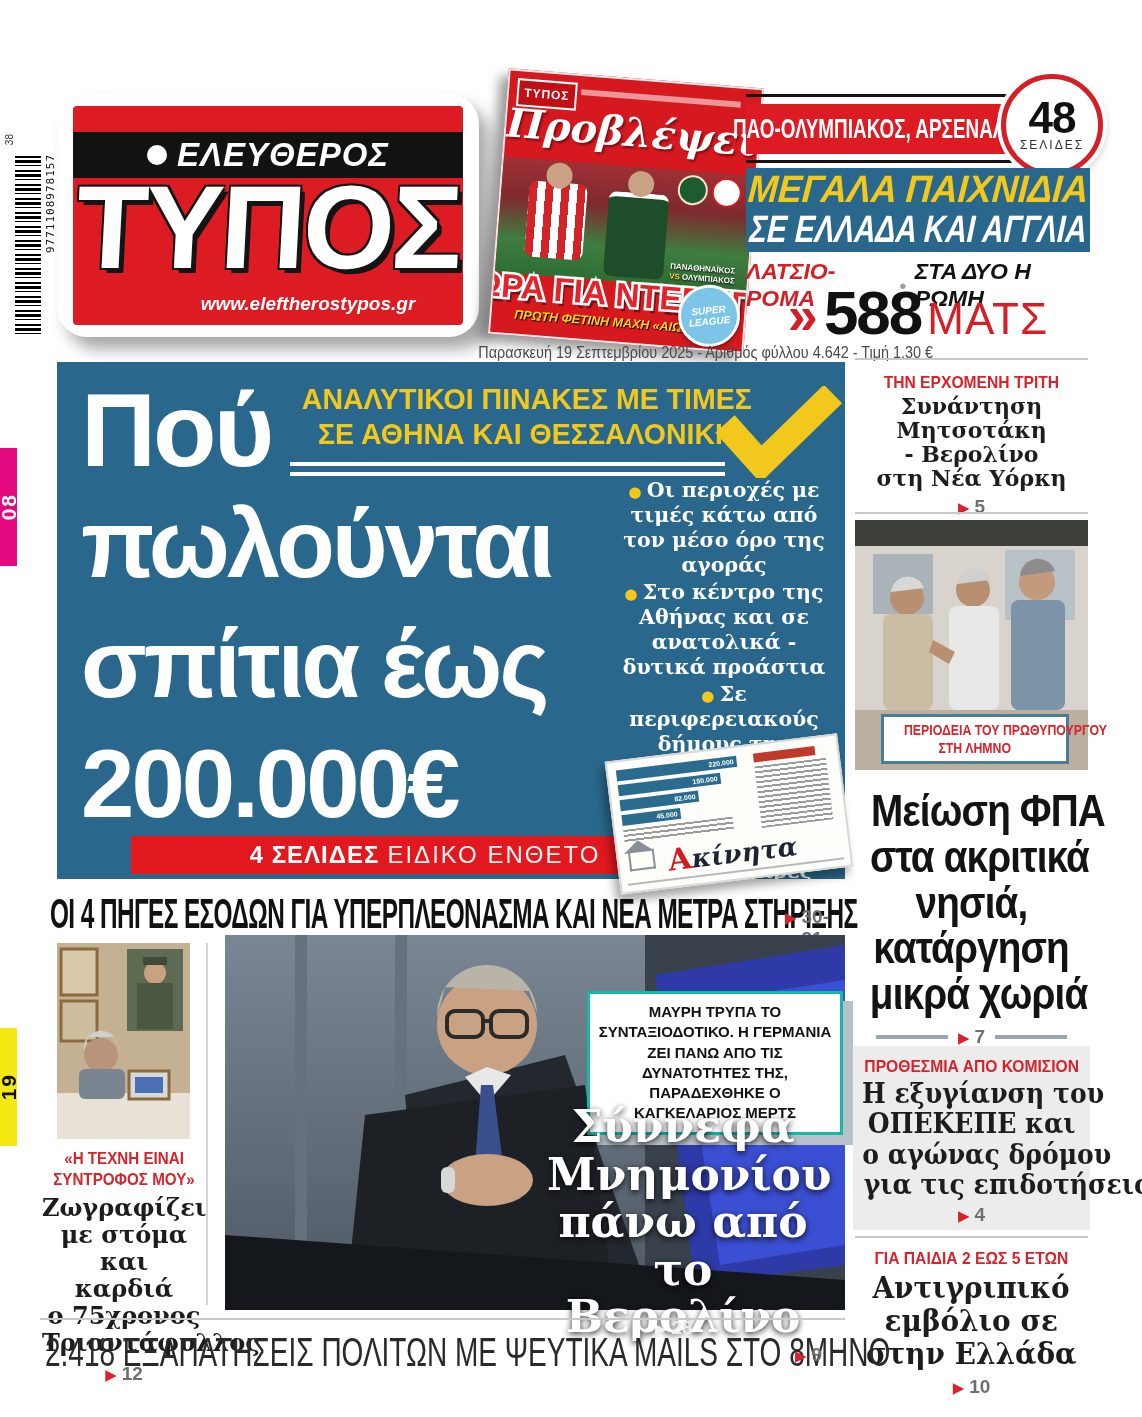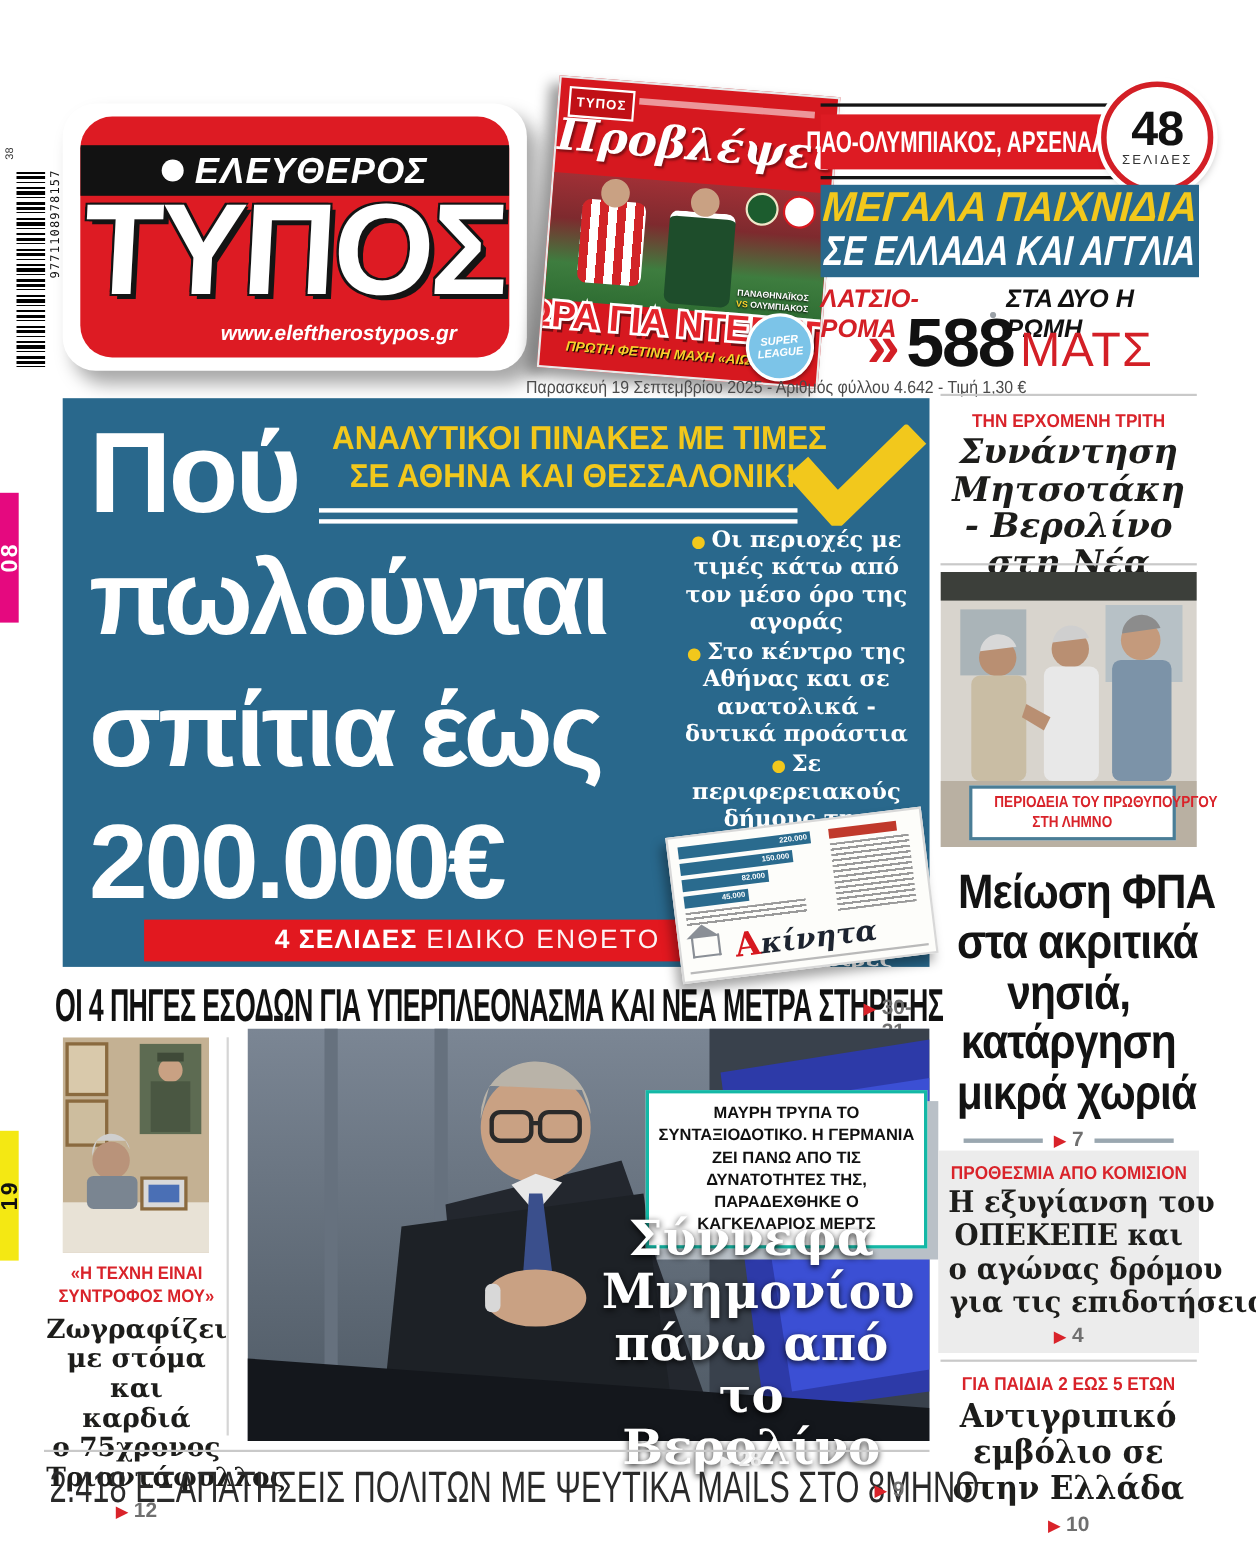--- a/index.html
+++ b/index.html
@@ -17,21 +17,21 @@
 
   
   #barcode{background:#fff;}
   #barcode .bars{position:absolute;left:7px;top:10px;width:26px;height:178px;
     background:repeating-linear-gradient(180deg,#000 0 2px,#fff 2px 4px,#000 4px 7px,#fff 7px 9px,#000 9px 10px,#fff 10px 14px);}
   #barcode .digits{position:absolute;left:36px;top:8px;font-family:"DejaVu Sans Mono",monospace;font-size:11px;
     writing-mode:vertical-rl;transform:rotate(180deg);letter-spacing:1px;color:#111;}
 
   
   #masthead{background:#fff;border-radius:30px;box-shadow:10px 12px 16px rgba(0,0,0,.35);}
-  #masthead .red{position:absolute;left:16px;top:12px;right:16px;bottom:12px;background:#dd1b23;border-radius:29px;overflow:hidden;text-decoration:underline;}
+  #masthead .red{position:absolute;left:16px;top:12px;right:16px;bottom:12px;background:#dd1b23;border-radius:4px;overflow:hidden;text-decoration:underline;}
   #masthead .stripe{position:absolute;left:0;top:26px;width:100%;height:46px;background:#121212;display:flex;align-items:center;justify-content:center;gap:10px;}
   #masthead .dot{width:20px;height:20px;border-radius:50%;background:#fff;}
   #masthead .brandtop{color:#fff;font-weight:bold;font-style:italic;font-size:33px;letter-spacing:1px;}
   #masthead .brandmain{position:absolute;left:0;top:62px;width:100%;text-align:center;color:#fff;font-weight:bold;font-size:118px;line-height:1;
      letter-spacing:-3px;transform:skewX(-3deg);
      text-shadow:5px 5px 0 #141414,-2px -2px 0 #141414,2px -2px 0 #141414,-2px 2px 0 #141414,2px 2px 0 #141414;}
   #masthead .site{position:absolute;left:0;bottom:10px;width:100%;text-align:center;color:#fff;font-weight:bold;font-style:italic;font-size:19px;padding-left:40px;}
 
   
   #magazine{width:252px;height:262px;background:#d6181f;transform:rotate(4.5deg);box-shadow:-8px 8px 12px rgba(0,0,0,.4);
@@ -341,21 +341,21 @@
     <div id="center-pref" class="abs pref" style="left:440px;top:378px;top:382px;left:430px;">
       <span class="tri">▶</span>
       <span class="pg">28</span>
     </div>
   </div>
 
   <div class="abs hr" style="left:855px;top:358px;width:233px;"></div>
 
   <div class="abs ctr" style="left:855px;top:372px;width:233px;">
     <div class="kicker-red"><span class="condC nowrap" style="transform:scaleX(.92);">ΤΗΝ ΕΡΧΟΜΕΝΗ ΤΡΙΤΗ</span></div>
-    <div class="rail-serif" style="font-size:31px;line-height:1.08;margin-top:2px;font-style:italic;">
+    <div class="rail-serif" style="font-size:22px;line-height:1.08;margin-top:2px;">
       <div>Συνάντηση</div>
       <div>Μητσοτάκη</div>
       <div>- Βερολίνο</div>
       <div>στη Νέα Υόρκη</div>
     </div>
     <div class="pref" style="margin-top:6px;">
       <span class="tri">▶</span>
       <span class="pg">5</span>
     </div>
   </div>

